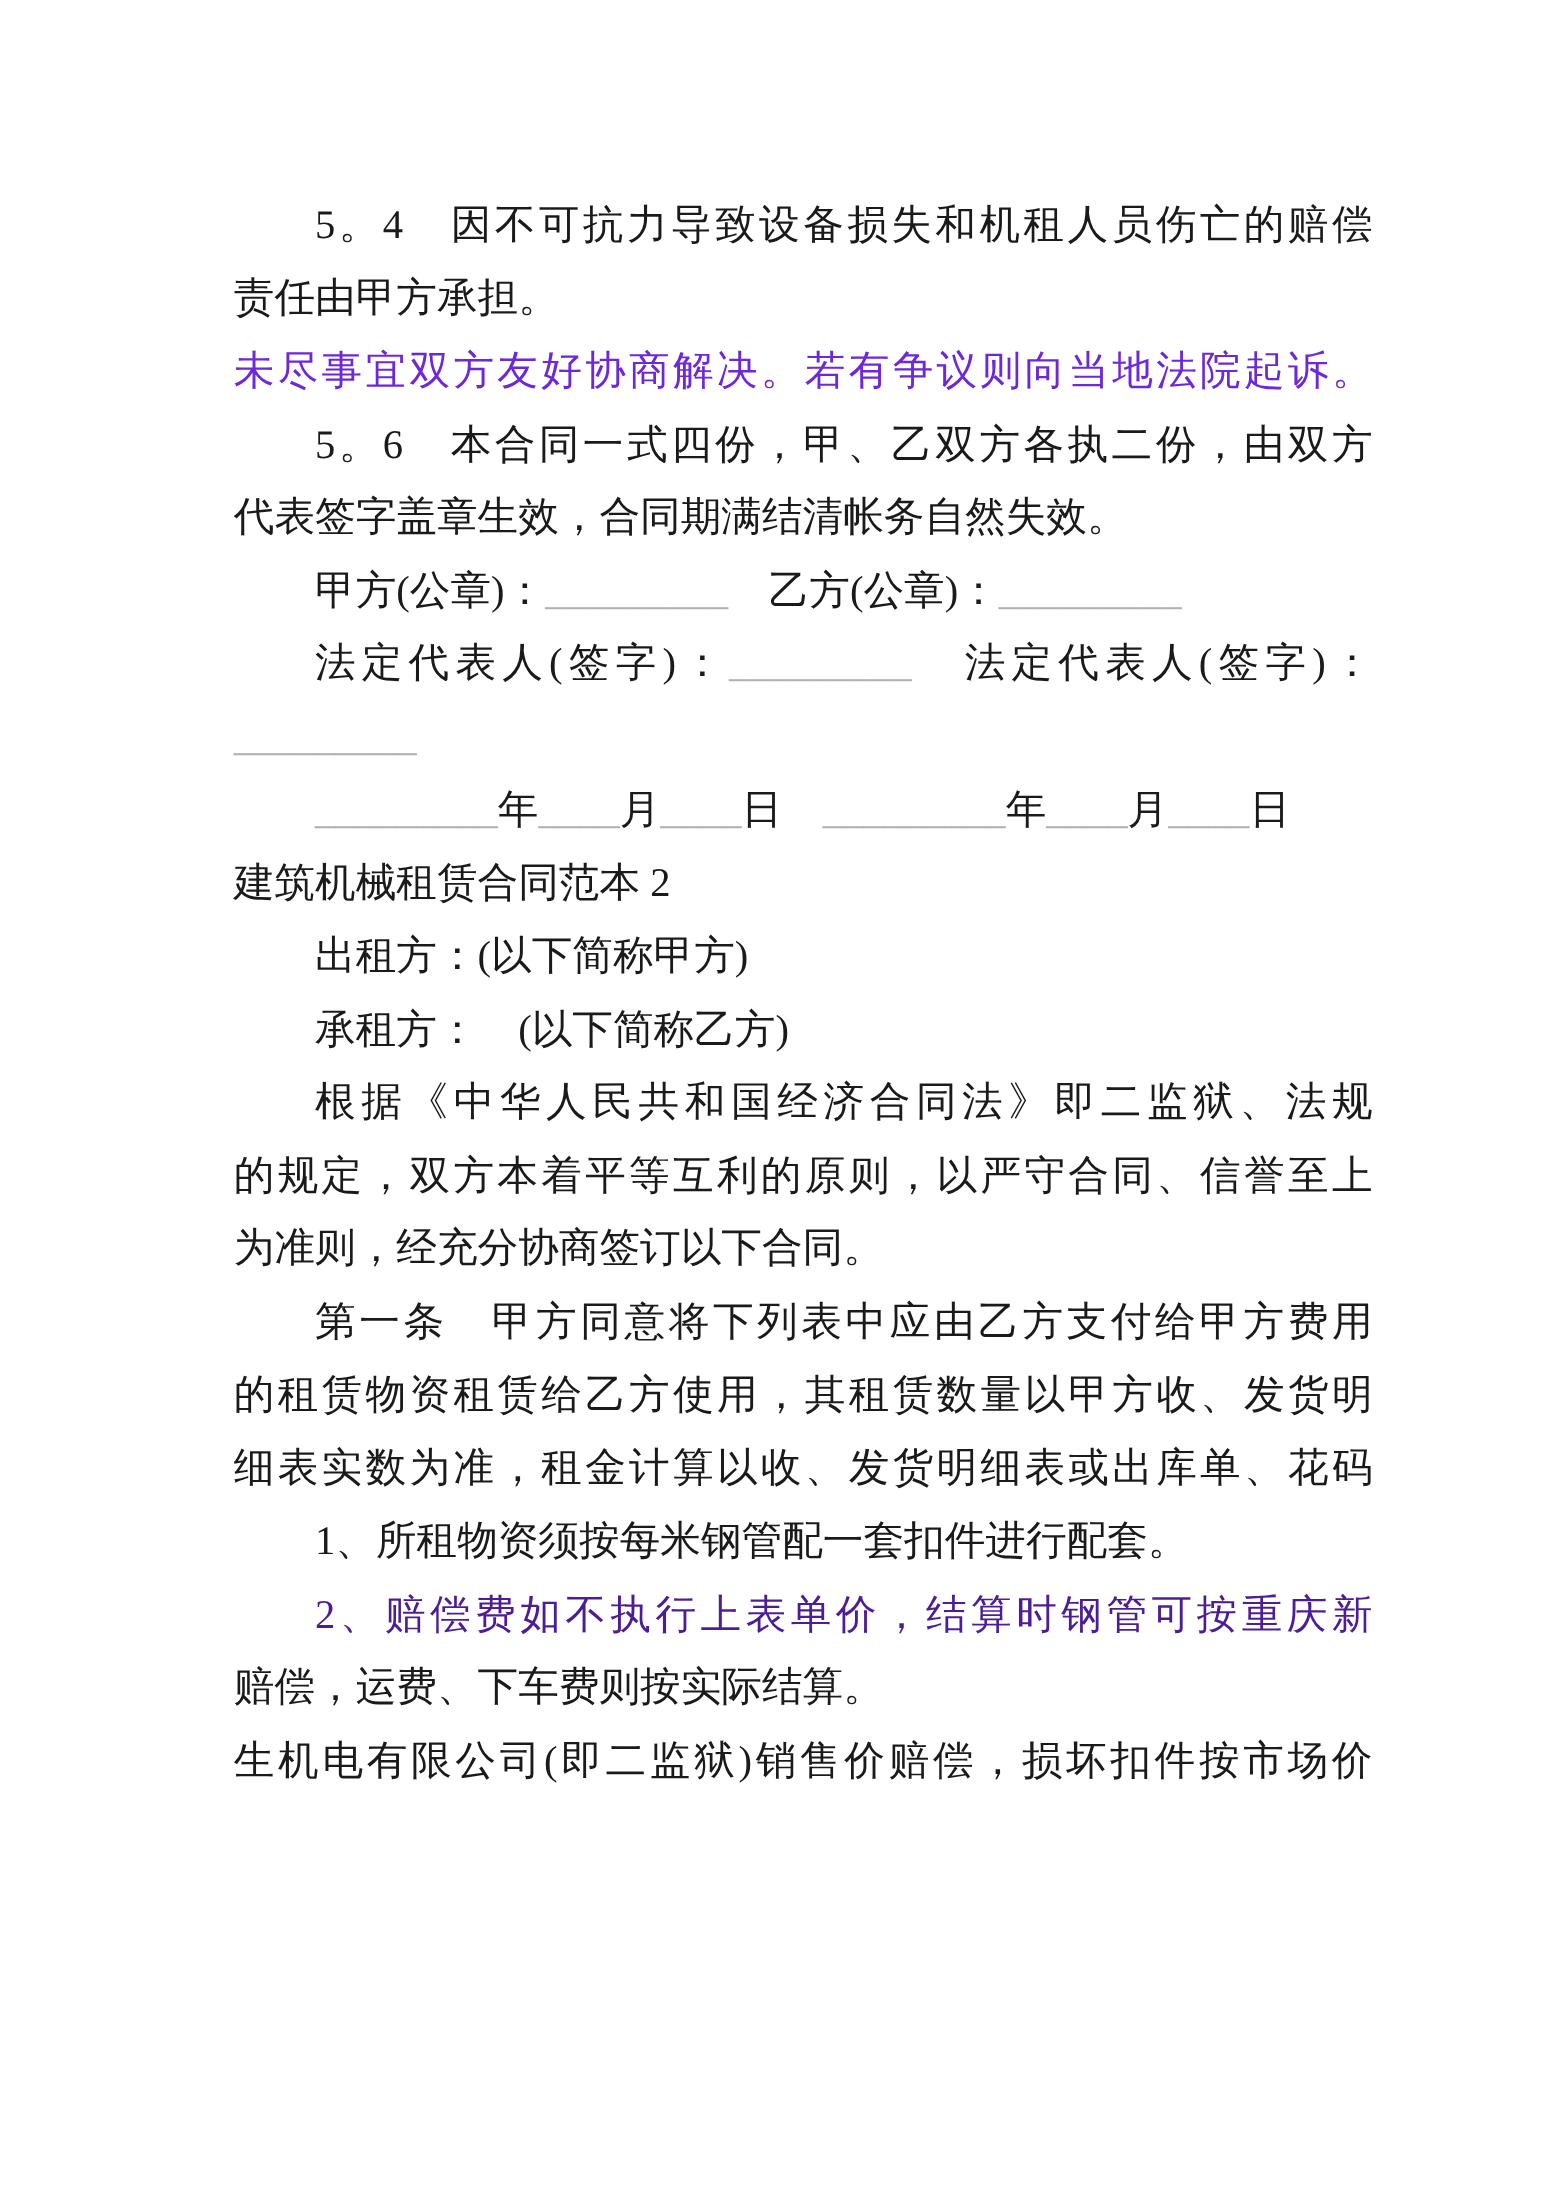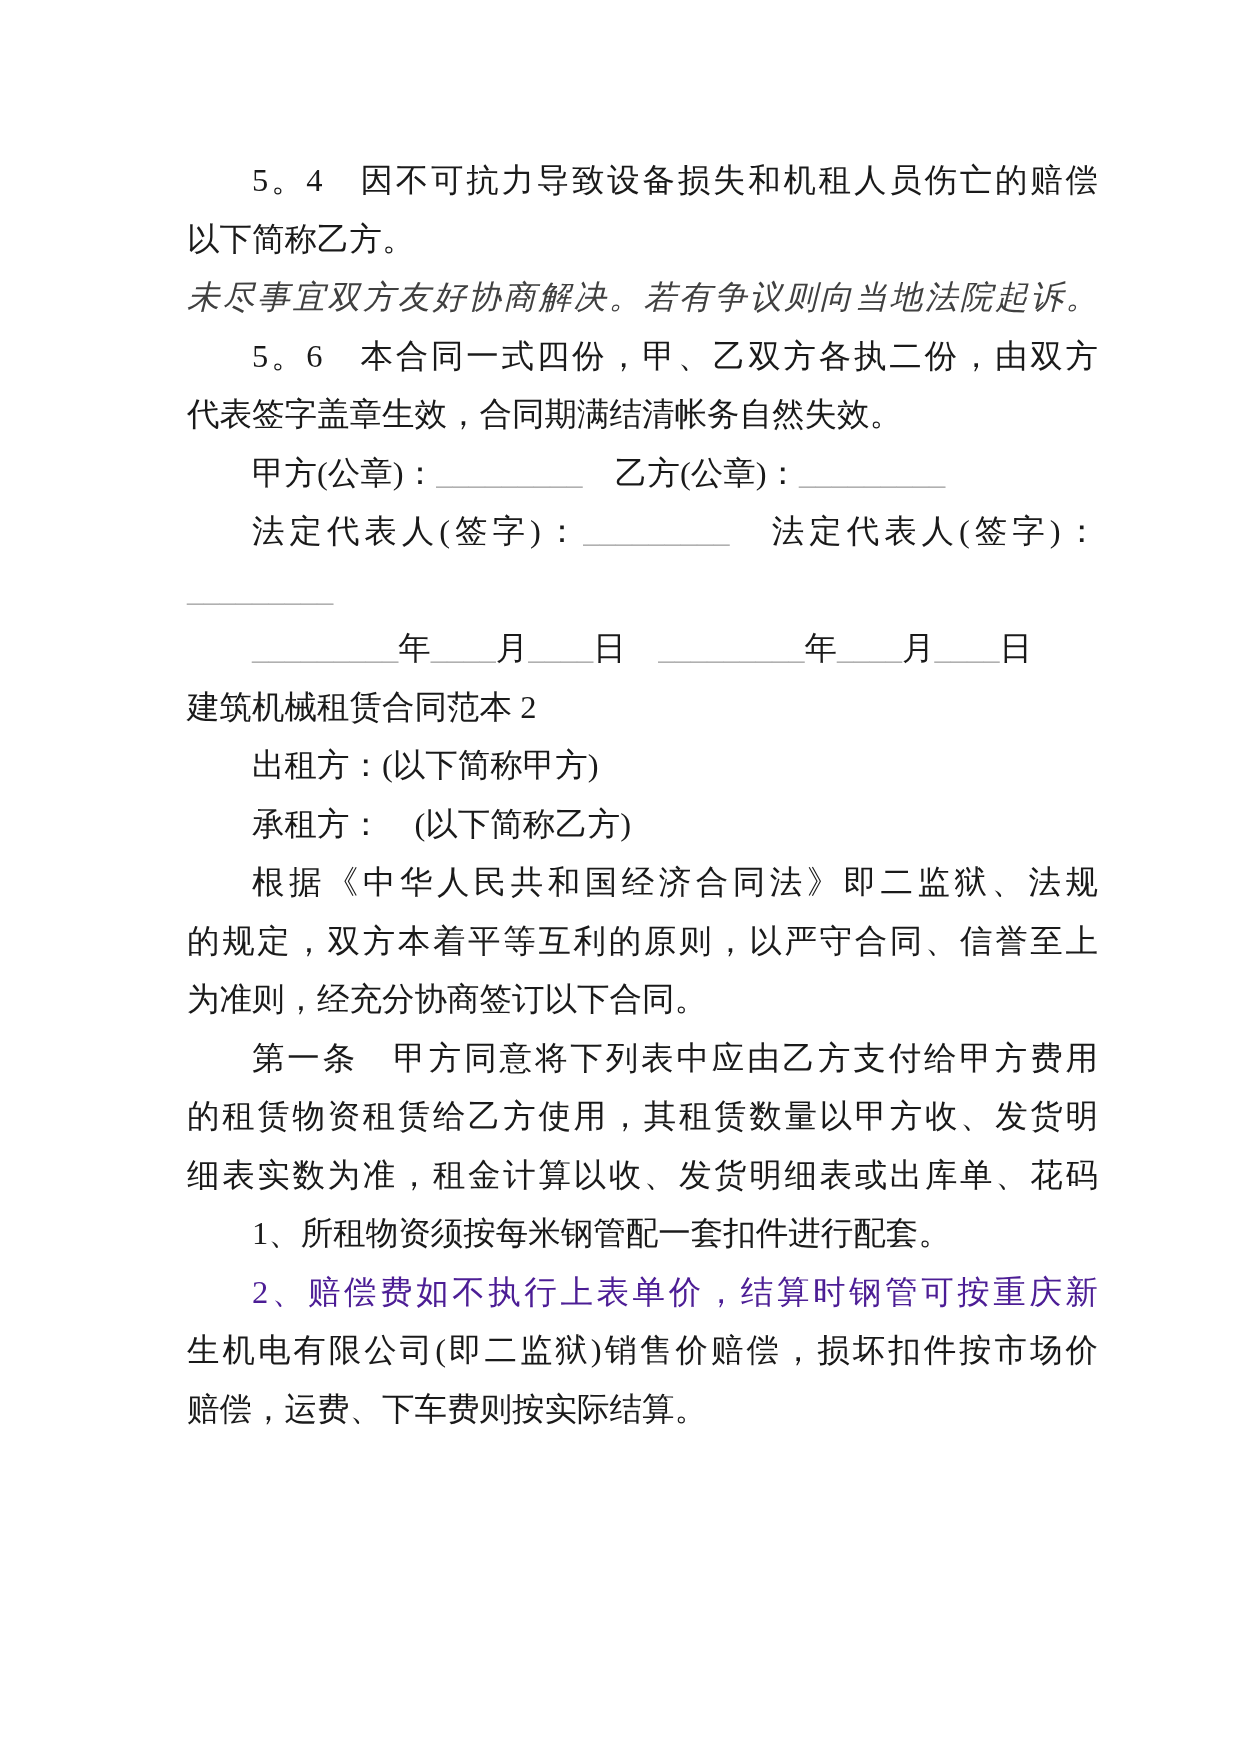--- a/index.html
+++ b/index.html
@@ -37,35 +37,35 @@
   .seg-blank {
     letter-spacing: 0;
   }
 </style>
 </head>
 <body>
 
 <div id="page" style="width: 1241px; height: 1754px; background: rgb(255, 255, 255);">
   <div id="doc">
       <div class="line just" style="padding-left: 65px;"><span class="seg-text" style="color: rgb(26, 26, 26);">5。4　因不可抗力导致设备损失和机租人员伤亡的赔偿</span></div>
-      <div class="line"><span class="seg-text" style="color: rgb(26, 26, 26);">以下简称乙方。</span></div>
-      <div class="line just"><span class="seg-text" style="color: #404040; font-style: italic;">未尽事宜双方友好协商解决。若有争议则向当地法院起诉。</span></div>
+      <div class="line"><span class="seg-text" style="color: rgb(26, 26, 26);">责任由甲方承担。</span></div>
+      <div class="line just"><span class="seg-text" style="color: #6d28d9;">未尽事宜双方友好协商解决。若有争议则向当地法院起诉。</span></div>
       <div class="line just" style="padding-left: 65px;"><span class="seg-text" style="color: rgb(26, 26, 26);">5。6　本合同一式四份，甲、乙双方各执二份，由双方</span></div>
       <div class="line"><span class="seg-text" style="color: rgb(26, 26, 26);">代表签字盖章生效，合同期满结清帐务自然失效。</span></div>
       <div class="line" style="padding-left: 65px;"><span class="seg-text" style="color: rgb(26, 26, 26);">甲方(公章)：</span><span class="seg-blank" style="color: rgb(176, 176, 176);">_________</span><span class="seg-text" style="color: rgb(26, 26, 26);">　乙方(公章)：</span><span class="seg-blank" style="color: rgb(176, 176, 176);">_________</span></div>
       <div class="line just" style="padding-left: 65px;"><span class="seg-text" style="color: rgb(26, 26, 26);">法定代表人(签字)：</span><span class="seg-blank" style="color: rgb(176, 176, 176);">_________</span><span class="seg-text" style="color: rgb(26, 26, 26);">　法定代表人(签字)：</span></div>
       <div class="line"><span class="seg-blank" style="color: rgb(176, 176, 176);">_________</span></div>
       <div class="line" style="padding-left: 65px;"><span class="seg-blank" style="color: rgb(176, 176, 176);">_________</span><span class="seg-text" style="color: rgb(26, 26, 26);">年</span><span class="seg-blank" style="color: rgb(176, 176, 176);">____</span><span class="seg-text" style="color: rgb(26, 26, 26);">月</span><span class="seg-blank" style="color: rgb(176, 176, 176);">____</span><span class="seg-text" style="color: rgb(26, 26, 26);">日　</span><span class="seg-blank" style="color: rgb(176, 176, 176);">_________</span><span class="seg-text" style="color: rgb(26, 26, 26);">年</span><span class="seg-blank" style="color: rgb(176, 176, 176);">____</span><span class="seg-text" style="color: rgb(26, 26, 26);">月</span><span class="seg-blank" style="color: rgb(176, 176, 176);">____</span><span class="seg-text" style="color: rgb(26, 26, 26);">日</span></div>
       <div class="line"><span class="seg-text" style="color: rgb(26, 26, 26);">建筑机械租赁合同范本 2</span></div>
       <div class="line" style="padding-left: 65px;"><span class="seg-text" style="color: rgb(26, 26, 26);">出租方：(以下简称甲方)</span></div>
       <div class="line" style="padding-left: 65px;"><span class="seg-text" style="color: rgb(26, 26, 26);">承租方：　(以下简称乙方)</span></div>
       <div class="line just" style="padding-left: 65px;"><span class="seg-text" style="color: rgb(26, 26, 26);">根据《中华人民共和国经济合同法》即二监狱、法规</span></div>
       <div class="line just"><span class="seg-text" style="color: rgb(26, 26, 26);">的规定，双方本着平等互利的原则，以严守合同、信誉至上</span></div>
       <div class="line"><span class="seg-text" style="color: rgb(26, 26, 26);">为准则，经充分协商签订以下合同。</span></div>
       <div class="line just" style="padding-left: 65px;"><span class="seg-text" style="color: rgb(26, 26, 26);">第一条　甲方同意将下列表中应由乙方支付给甲方费用</span></div>
       <div class="line just"><span class="seg-text" style="color: rgb(26, 26, 26);">的租赁物资租赁给乙方使用，其租赁数量以甲方收、发货明</span></div>
       <div class="line just"><span class="seg-text" style="color: rgb(26, 26, 26);">细表实数为准，租金计算以收、发货明细表或出库单、花码</span></div>
       <div class="line" style="padding-left: 65px;"><span class="seg-text" style="color: rgb(26, 26, 26);">1、所租物资须按每米钢管配一套扣件进行配套。</span></div>
       <div class="line just" style="padding-left: 65px;"><span class="seg-text" style="color: #4c1d95;">2、赔偿费如不执行上表单价，结算时钢管可按重庆新</span></div>
+      <div class="line"><span class="seg-text" style="color: rgb(26, 26, 26);">赔偿，运费、下车费则按实际结算。</span></div>
       <div class="line just"><span class="seg-text" style="color: rgb(26, 26, 26);">生机电有限公司(即二监狱)销售价赔偿，损坏扣件按市场价</span></div>
-      <div class="line"><span class="seg-text" style="color: rgb(26, 26, 26);">赔偿，运费、下车费则按实际结算。</span></div>
     </div>
 </div>
 
 </body></html>

